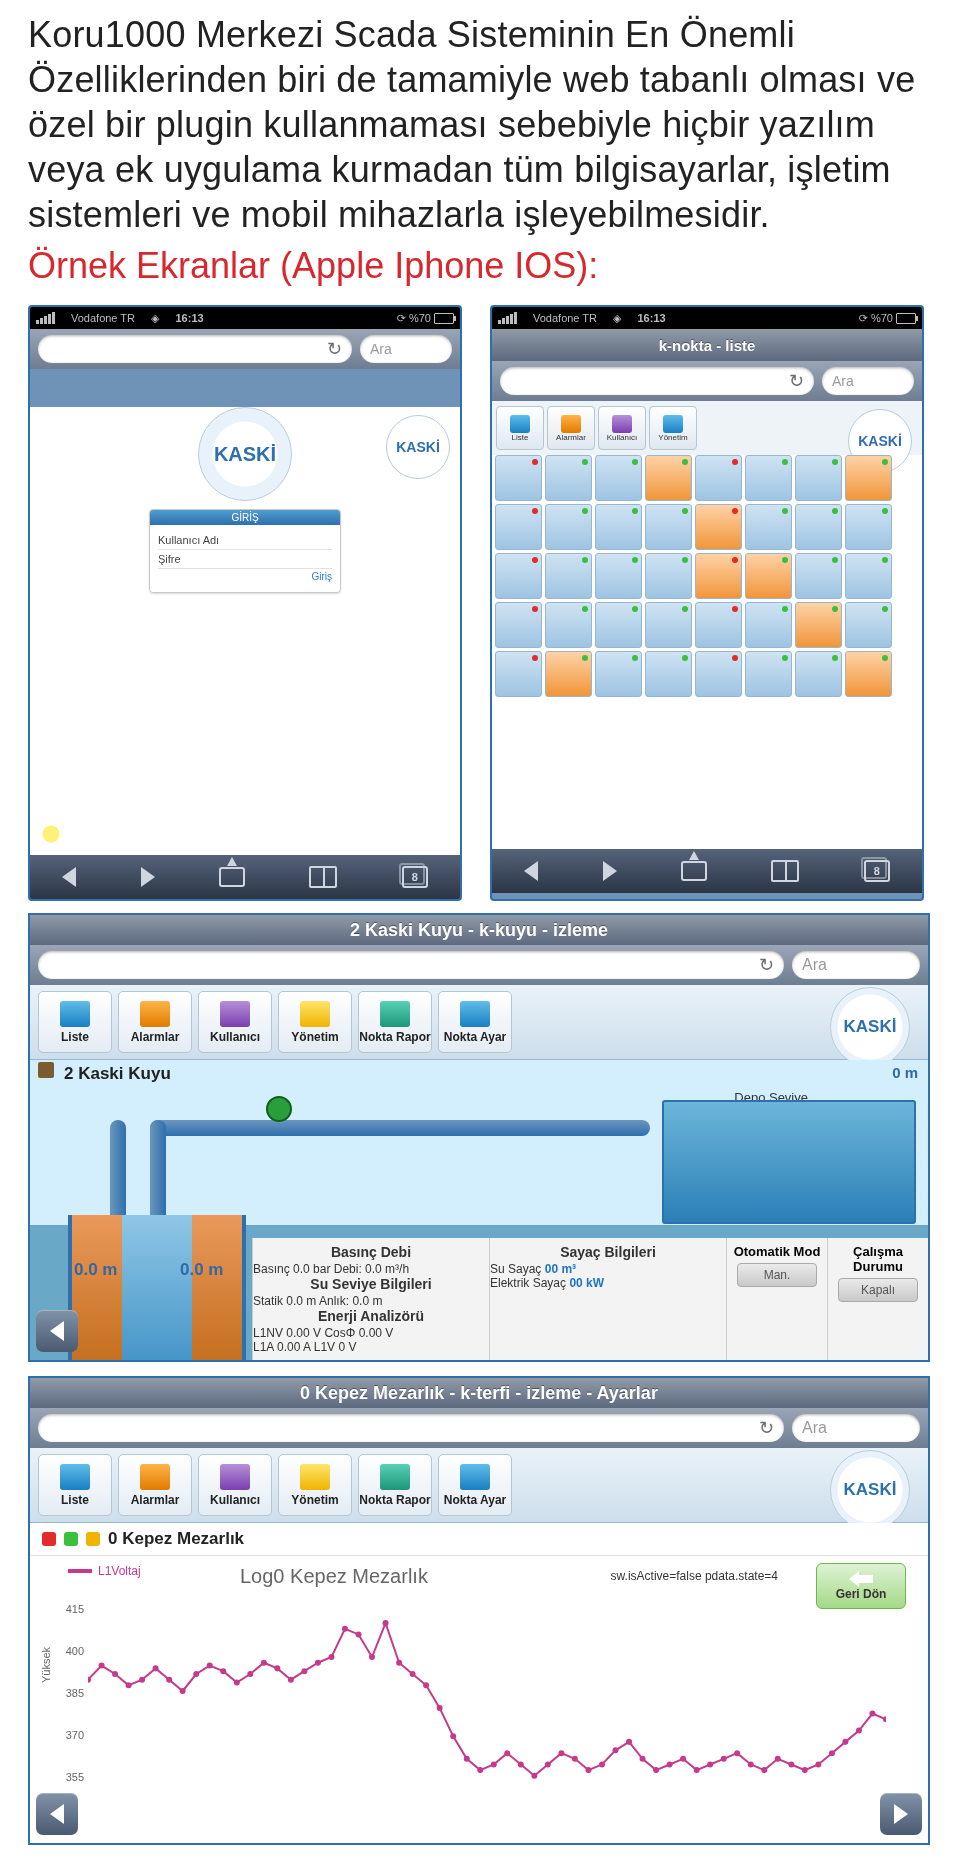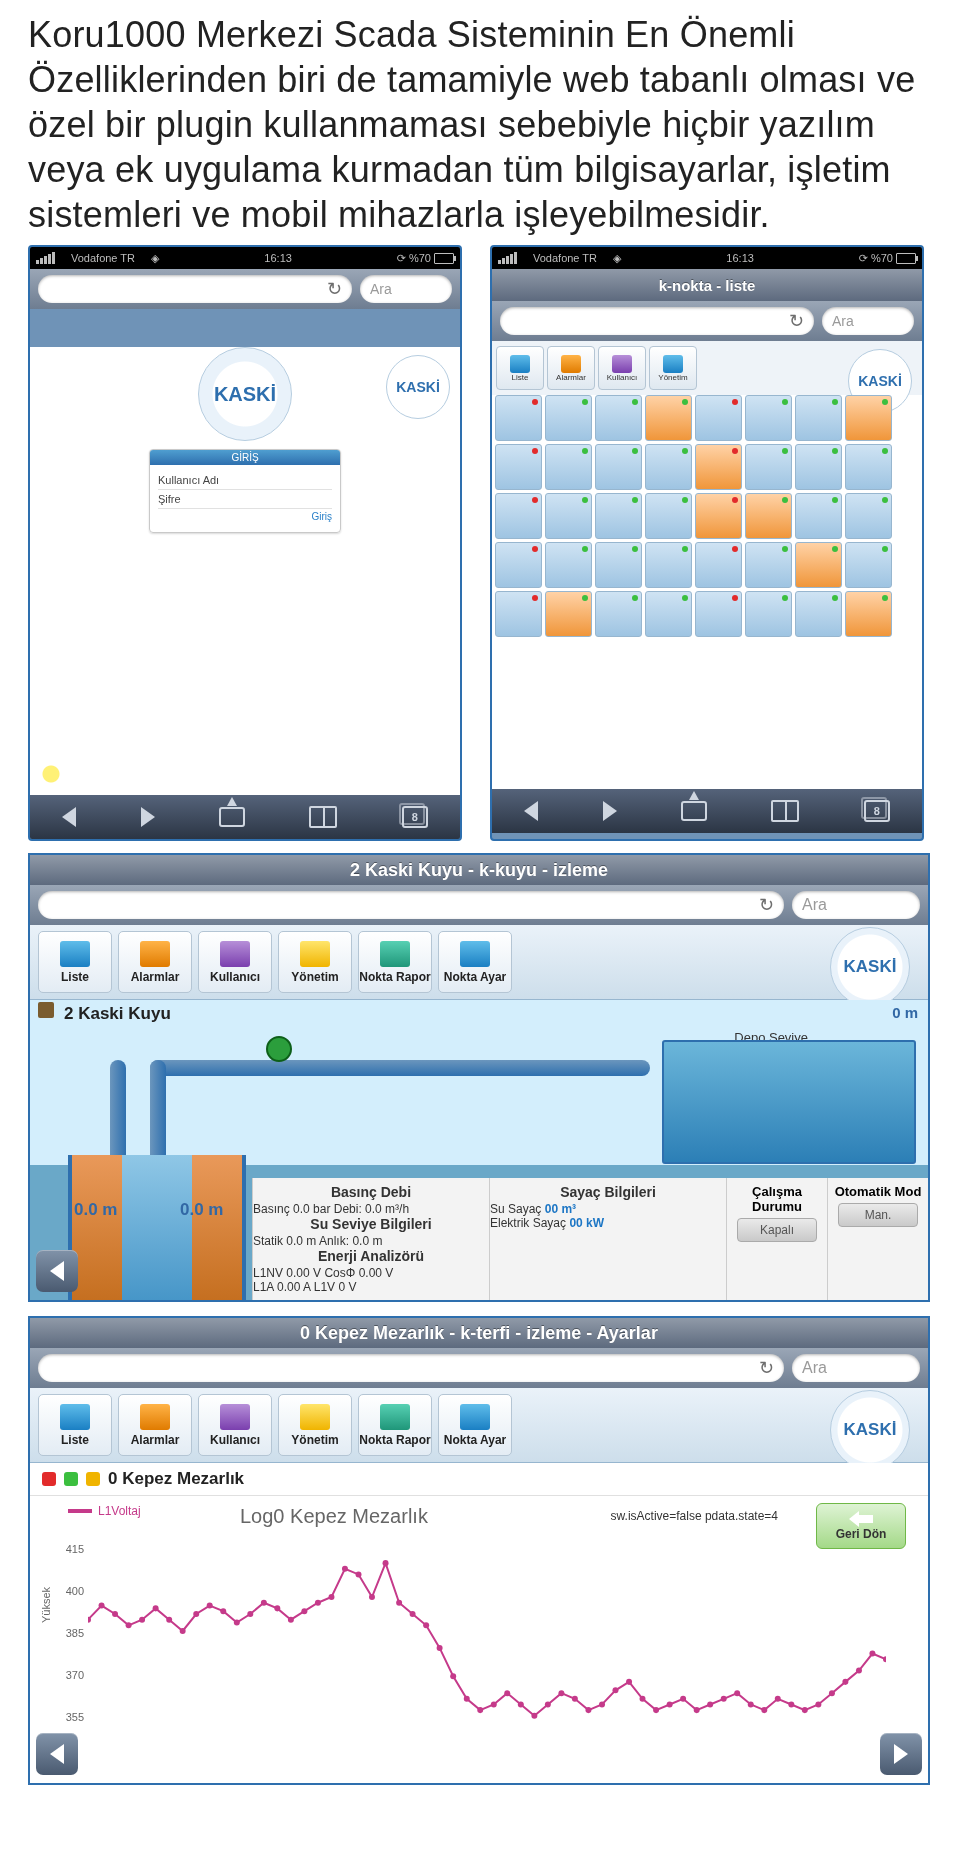--- a/index.html
+++ b/index.html
@@ -9,21 +9,21 @@
 
 .phone{border:2px solid #2e6fae;background:#6f93b7;border-radius:4px;display:inline-block;vertical-align:top;overflow:hidden}
 .statusbar{height:22px;background:#000;color:#bdbdbd;font-size:11px;display:flex;align-items:center;padding:0 6px;gap:16px}
 .statusbar .sig{display:flex;gap:1px;align-items:flex-end}
 .statusbar .sig span{width:3px;background:#bdbdbd;display:inline-block}
 .statusbar .sig span:nth-child(1){height:4px}
 .statusbar .sig span:nth-child(2){height:6px}
 .statusbar .sig span:nth-child(3){height:8px}
 .statusbar .sig span:nth-child(4){height:10px}
 .statusbar .sig span:nth-child(5){height:12px}
-.statusbar .center{flex:1;text-align:center;font-weight:normal}
+.statusbar .center{flex:1;text-align:left;font-weight:bold}
 .statusbar .right{display:flex;align-items:center;gap:3px}
 .statusbar .batt{width:18px;height:9px;border:1px solid #bdbdbd;border-radius:1px;position:relative}
 .statusbar .batt::after{content:"";position:absolute;right:-3px;top:2px;width:2px;height:5px;background:#bdbdbd}
 .titlebar{height:32px;background:linear-gradient(#909aa8,#5d6a7e);color:#fff;font-size:15px;font-weight:bold;display:flex;align-items:center;justify-content:center;text-shadow:0 -1px 0 rgba(0,0,0,.4)}
 .urlbar{height:40px;background:linear-gradient(#9aa6b6,#6e7d91);display:flex;align-items:center;padding:0 8px;gap:8px}
 .urlfield{flex:1;height:28px;background:#fff;border-radius:14px;box-shadow:inset 0 1px 3px rgba(0,0,0,.3);display:flex;align-items:center;justify-content:flex-end;padding:0 10px;color:#6e6e6e;font-size:18px}
 .searchfield{width:72px;height:28px;background:#fff;border-radius:14px;box-shadow:inset 0 1px 3px rgba(0,0,0,.3);display:flex;align-items:center;padding:0 10px;color:#9a9a9a;font-size:14px}
 .content{background:#fff;position:relative}
 .bottombar{height:44px;background:linear-gradient(#55637a,#2b3544);display:flex;align-items:center;justify-content:space-around;color:#cfd6e0}
 .tri{width:0;height:0;border-top:10px solid transparent;border-bottom:10px solid transparent}
@@ -115,20 +115,21 @@
 .ylab{position:absolute;left:10px;top:160px;transform:rotate(-90deg);transform-origin:left top;font-size:11px;color:#666}
 .ytick{position:absolute;left:30px;font-size:11px;color:#666;text-align:right;width:24px}
 .series{stroke:#c53a8a;stroke-width:2;fill:none}
 .pts circle{fill:#c53a8a;r:3}
 </style>
 </head>
 <body>
 
 <div class="page">
   <p class="heading">Koru1000 Merkezi Scada Sisteminin En Önemli Özelliklerinden biri de tamamiyle web tabanlı olması ve özel bir plugin kullanmaması sebebiyle hiçbir yazılım veya ek uygulama kurmadan tüm bilgisayarlar, işletim sistemleri ve mobil mihazlarla işleyebilmesidir.</p>
+  <p class="subhead">Örnek Ekranlar (Apple Iphone IOS):</p>
 
   <div class="row1">
 
     <div class="phone">
       <div class="statusbar">
         <span class="sig">
             <span></span>
             <span></span>
             <span></span>
             <span></span>
@@ -417,26 +418,26 @@
           <h4>Enerji Analizörü</h4>
           <div>L1NV 0.00 V   CosΦ 0.00 V</div>
           <div>L1A 0.00 A   L1V 0 V</div>
         </div>
         <div class="info-card">
           <h4>Sayaç Bilgileri</h4>
           <div><span>Su Sayaç</span>&nbsp;<span class="info-val">00 m³</span></div>
           <div><span>Elektrik Sayaç</span>&nbsp;<span class="info-val">00 kW</span></div>
         </div>
         <div class="mode-box">
+          <h4>Otomatik Mod</h4>
+          <span class="mode-btn">Man.</span>
+        </div>
+        <div class="mode-box">
           <h4>Çalışma Durumu</h4>
           <span class="mode-btn">Kapalı</span>
-        </div>
-        <div class="mode-box">
-          <h4>Otomatik Mod</h4>
-          <span class="mode-btn">Man.</span>
         </div>
       </div>
       <div class="navarrow left">
           <div class="tri l" style="border-right-color:#fff"></div>
         </div>
     </div>
   </div>
 
   <div class="wide">
     <div class="titlebar">0 Kepez Mezarlık - k-terfi - izleme - Ayarlar</div>

